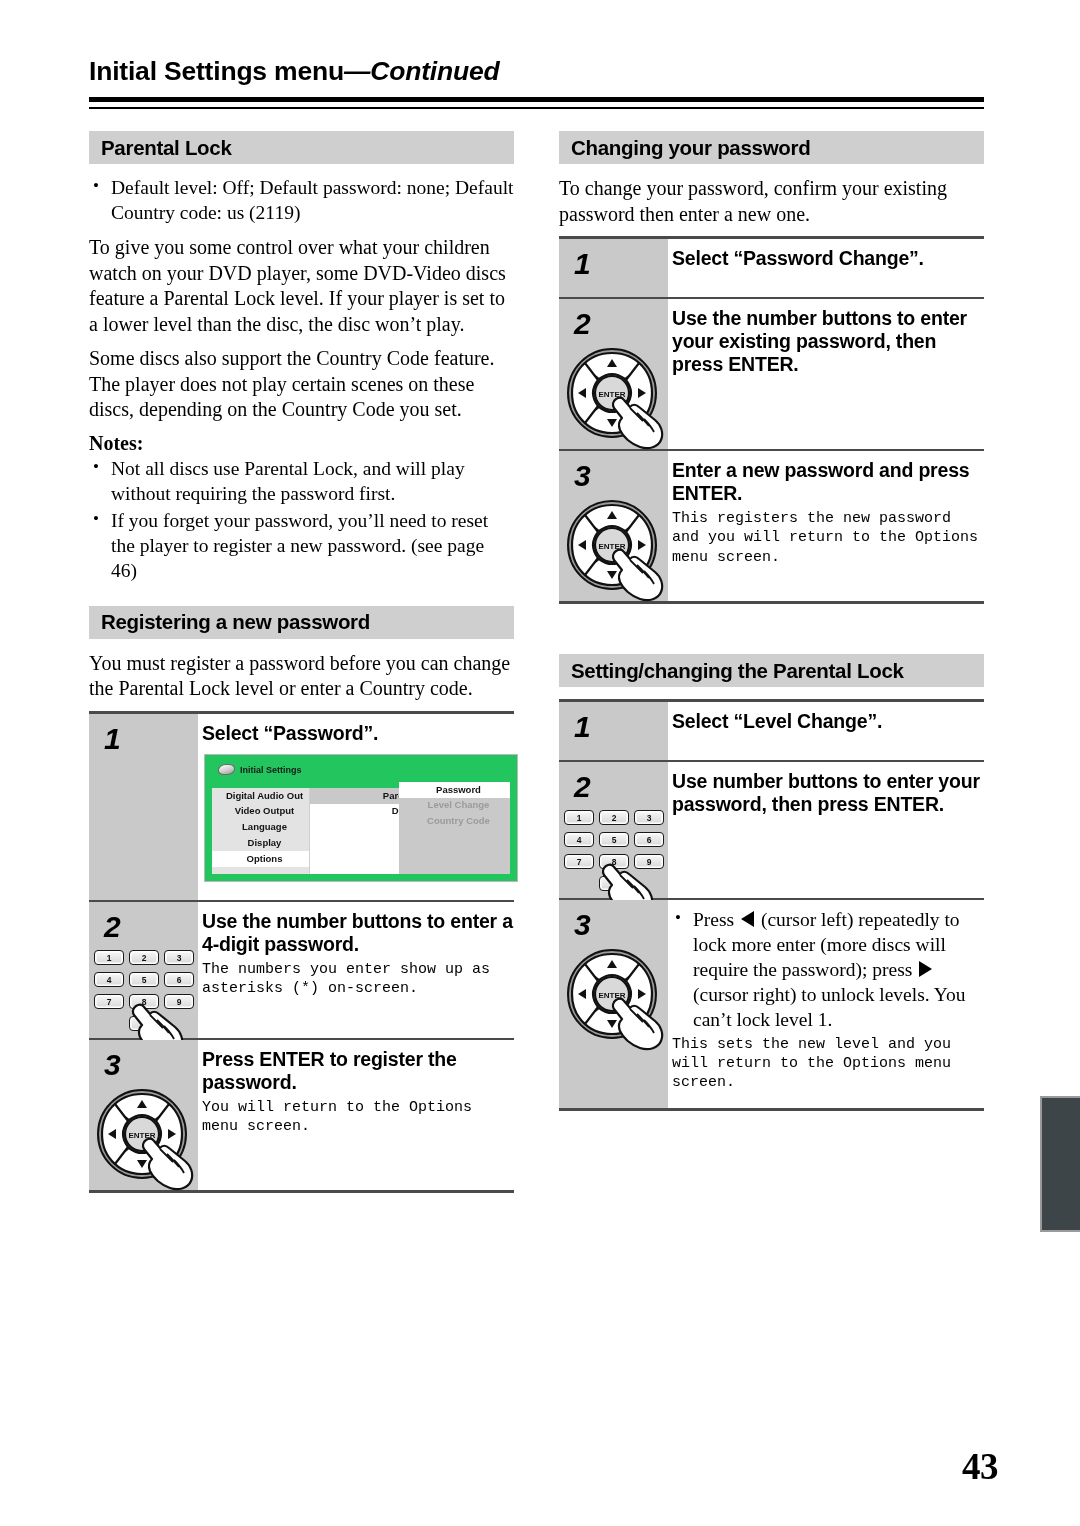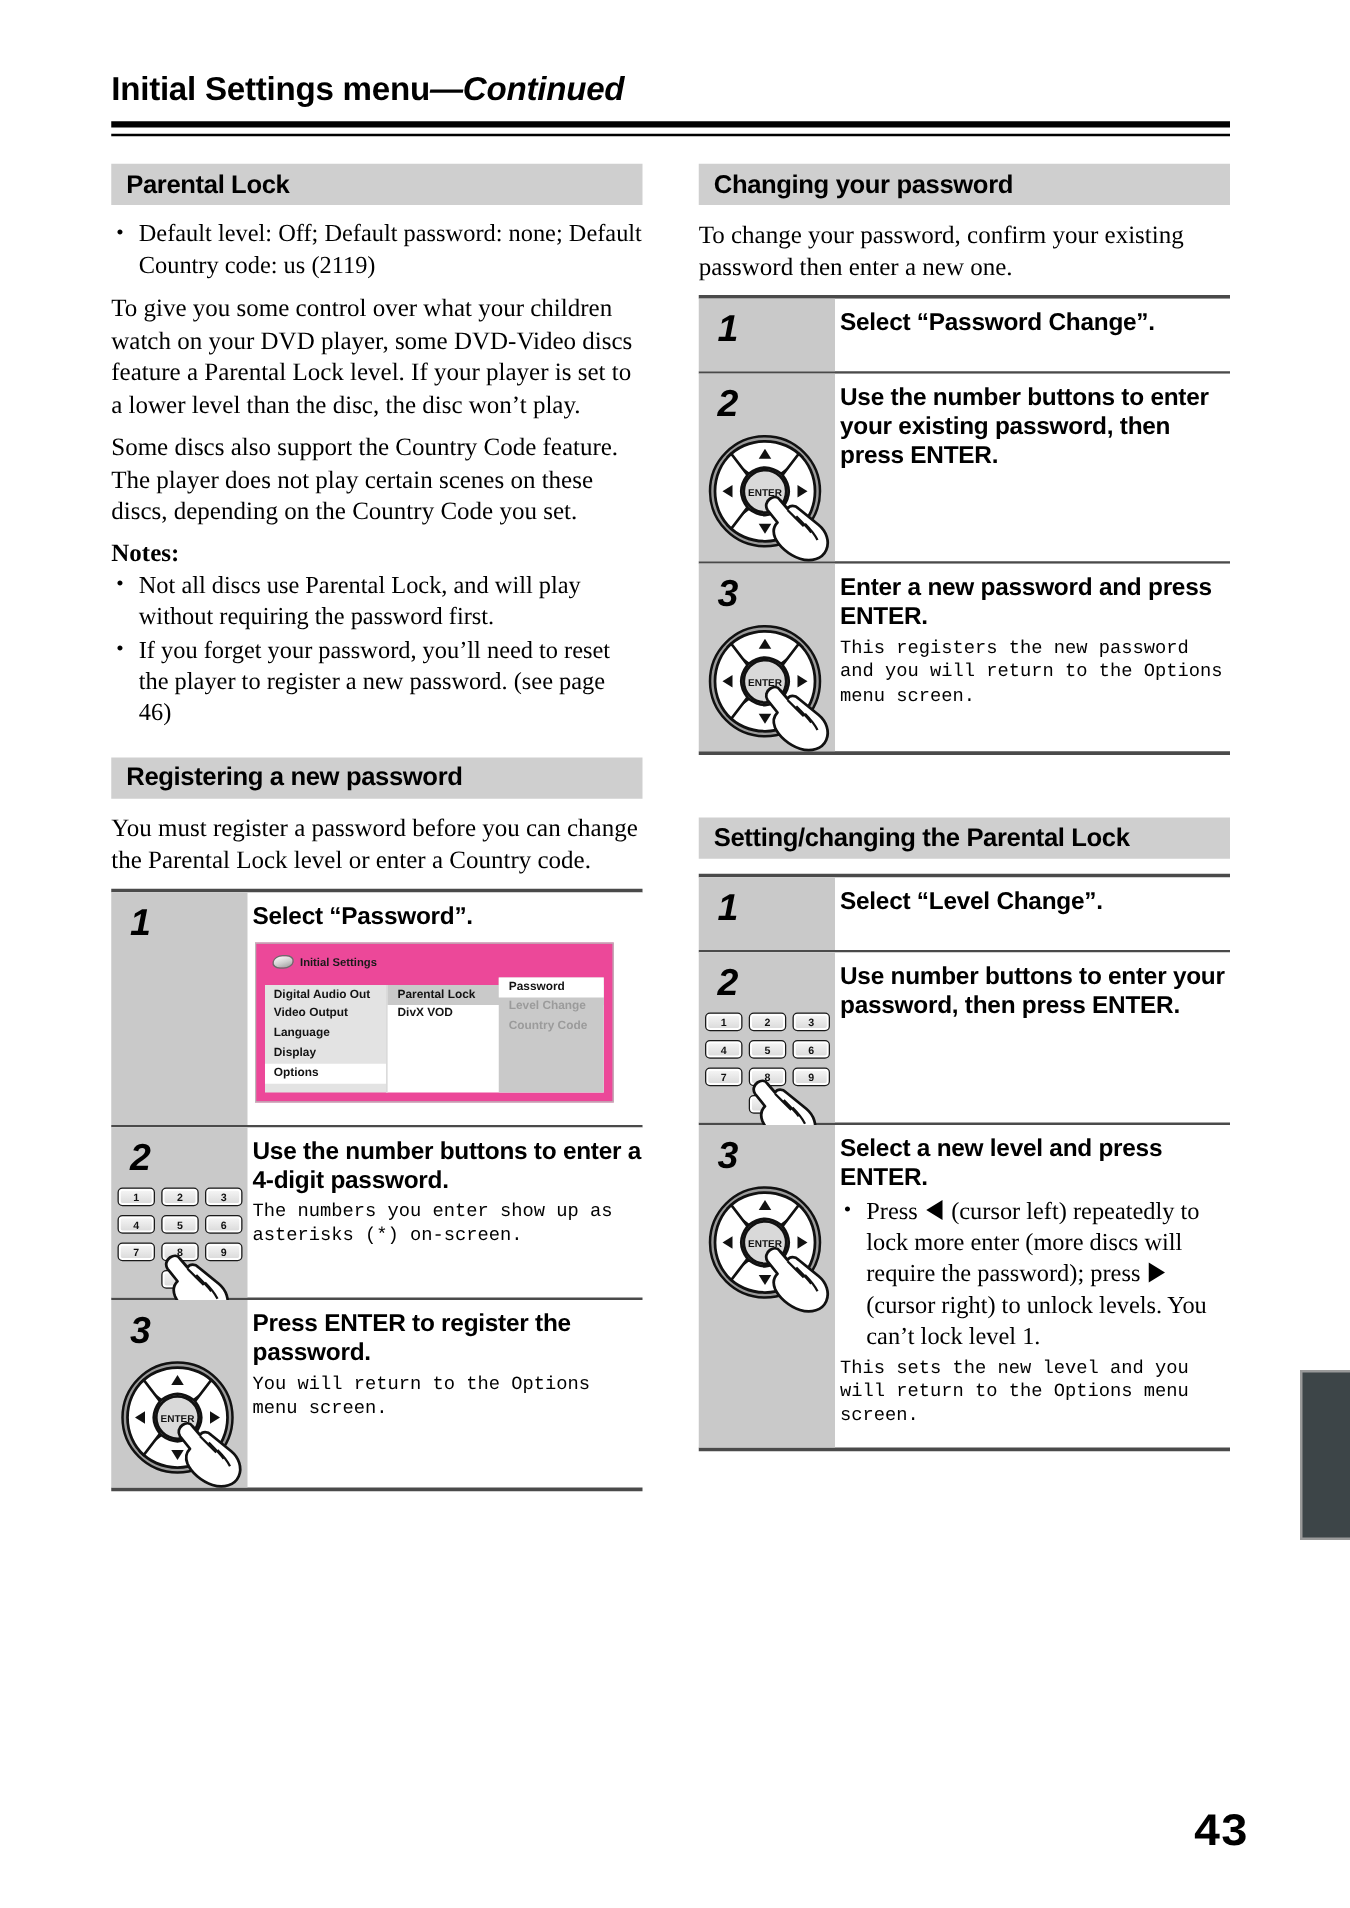--- a/index.html
+++ b/index.html
@@ -236,28 +236,29 @@
   .padwrap {
     position: relative;
     width: 104px;
     height: 98px;
     margin: 6px 0 6px 3px;
   }
   .padwrap .hand { left: 44px; top: 46px; }
 
   
   .osd {
-    width: 287px;
+    width: 314px;
     height: 128px;
-    background: #ec4899;
+    background: #22c55e;
     border: 1px solid #b9b9b9;
     position: relative;
     margin: 9px 0 6px 2px;
     font-family: "Liberation Sans", "DejaVu Sans", sans-serif;
     box-sizing: border-box;
+    text-align: center;
   }
   .osd-title {
     position: absolute;
     left: 13px; top: 9px;
     display: flex;
     align-items: center;
     gap: 5px;
     font-size: 9px;
     font-weight: bold;
     color: #1a1a1a;
@@ -329,21 +330,21 @@
     border-top: 2px solid #9a9a9a;
     border-bottom: 2px solid #9a9a9a;
     box-sizing: border-box;
   }
 
   
   .folio {
     position: absolute;
     right: 82px;
     bottom: 38px;
-    font-family: Liberation Mono, monospace;
+    font-family: Liberation Serif, serif;
     font-size: 37px;
     font-weight: bold;
     letter-spacing: -0.5px;
     text-align: center;
   }
 </style>
 </head>
 <body>
 
 <div class="page">
@@ -635,21 +636,20 @@
             </svg>
             <svg class="hand" width="62" height="62" viewBox="0 0 62 62">
               <path d="M10,8 C7,10 6,14 8,17 L16,27 C13,30 12,34 14,39 C17,46 25,53 34,56 C43,59 52,56 55,49 C58,42 55,34 49,29 L33,16 C30,13 26,13 24,16 L18,9 C16,6 13,6 10,8 Z" fill="#ffffff" stroke="#111111" stroke-width="2.2" stroke-linejoin="round"></path>
               <path d="M24,17 C28,21 33,26 37,30" fill="none" stroke="#111111" stroke-width="1.8"></path>
               <path d="M31,22 C35,26 40,31 43,35" fill="none" stroke="#111111" stroke-width="1.8"></path>
               <path d="M38,28 C42,32 46,37 48,41" fill="none" stroke="#111111" stroke-width="1.8"></path>
             </svg>
           </div>
         </div>
         <div class="step-body">
-          <div class="step-head">Select a new level and press ENTER.</div>
           <ul class="step-bullets">
             <li><span>Press </span><span class="tri-l"></span><span> (cursor left) repeatedly to lock more enter (more discs will require the password); press </span><span class="tri-r"></span><span> (cursor right) to unlock levels. You can’t lock level 1.</span></li>
           </ul>
           <p class="step-text" style="margin-top:2px;">This sets the new level and you will return to the Options menu screen.</p>
         </div>
       </div>
     </div>
   </div>
 
   <div class="thumb-tab"></div>

